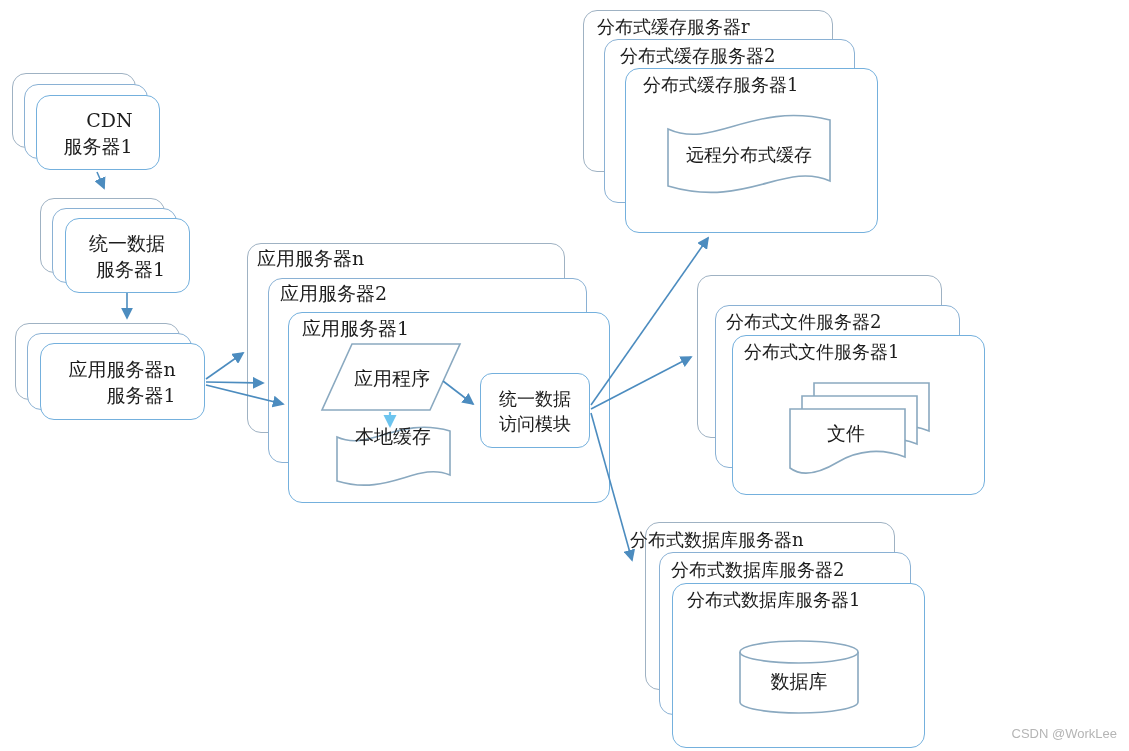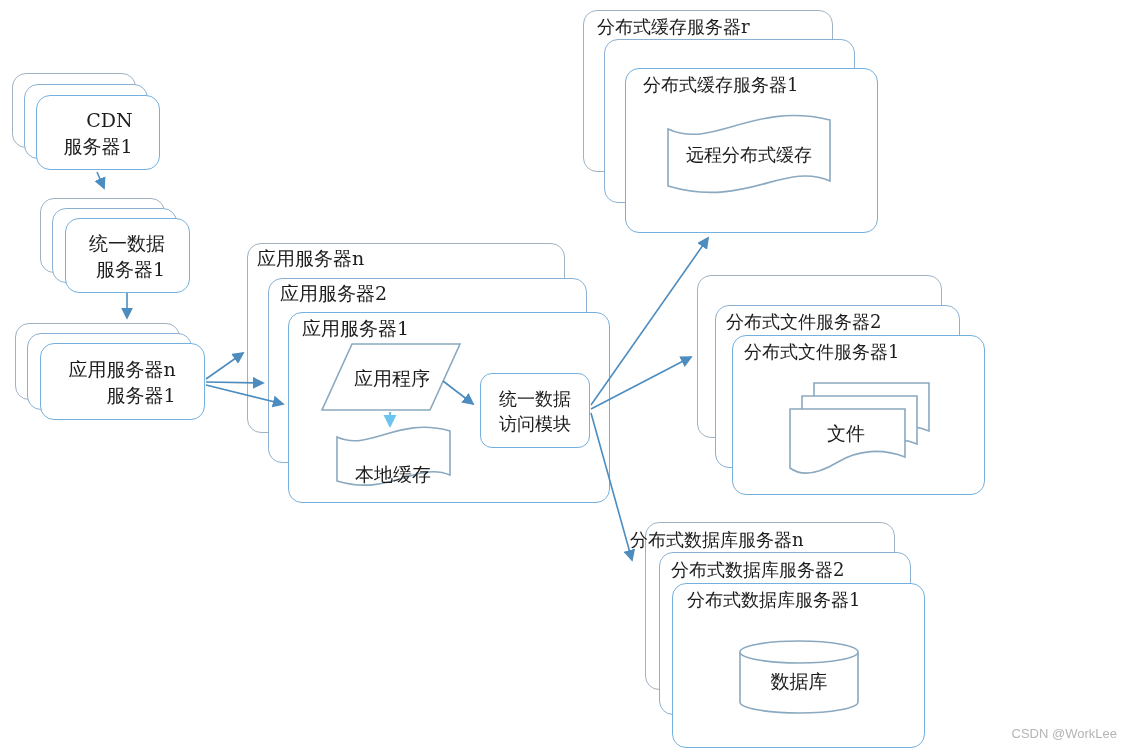--- a/index.html
+++ b/index.html
@@ -120,30 +120,31 @@
   </div>
 
   <div class="lbl big" style="left:257px;top:246px">应用服务器n</div>
   <div class="lbl big" style="left:280px;top:281px">应用服务器2</div>
   <div class="lbl big" style="left:302px;top:316px">应用服务器1</div>
 
   <div class="lbl big center" style="left:392px;top:378px">
     <span>应用程序</span>
   </div>
 
-  <div class="lbl big center" style="left:393px;top:474px">
+  <div class="lbl big center" style="left:393px;top:436px">
     <span>本地缓存</span>
   </div>
 
   <div class="lbl center" style="left:535px;top:411px;line-height:25px">
     <span>统一数据</span>
     <span>访问模块</span>
   </div>
 
   <div class="lbl" style="left:597px;top:15px">分布式缓存服务器r</div>
+  <div class="lbl" style="left:620px;top:44px">分布式缓存服务器2</div>
   <div class="lbl" style="left:643px;top:73px">分布式缓存服务器1</div>
   <div class="lbl center" style="left:749px;top:155px">
     <span>远程分布式缓存</span>
   </div>
 
   <div class="lbl" style="left:726px;top:310px">分布式文件服务器2</div>
   <div class="lbl" style="left:744px;top:340px">分布式文件服务器1</div>
   <div class="lbl big center" style="left:846px;top:433px">
     <span>文件</span>
   </div>

